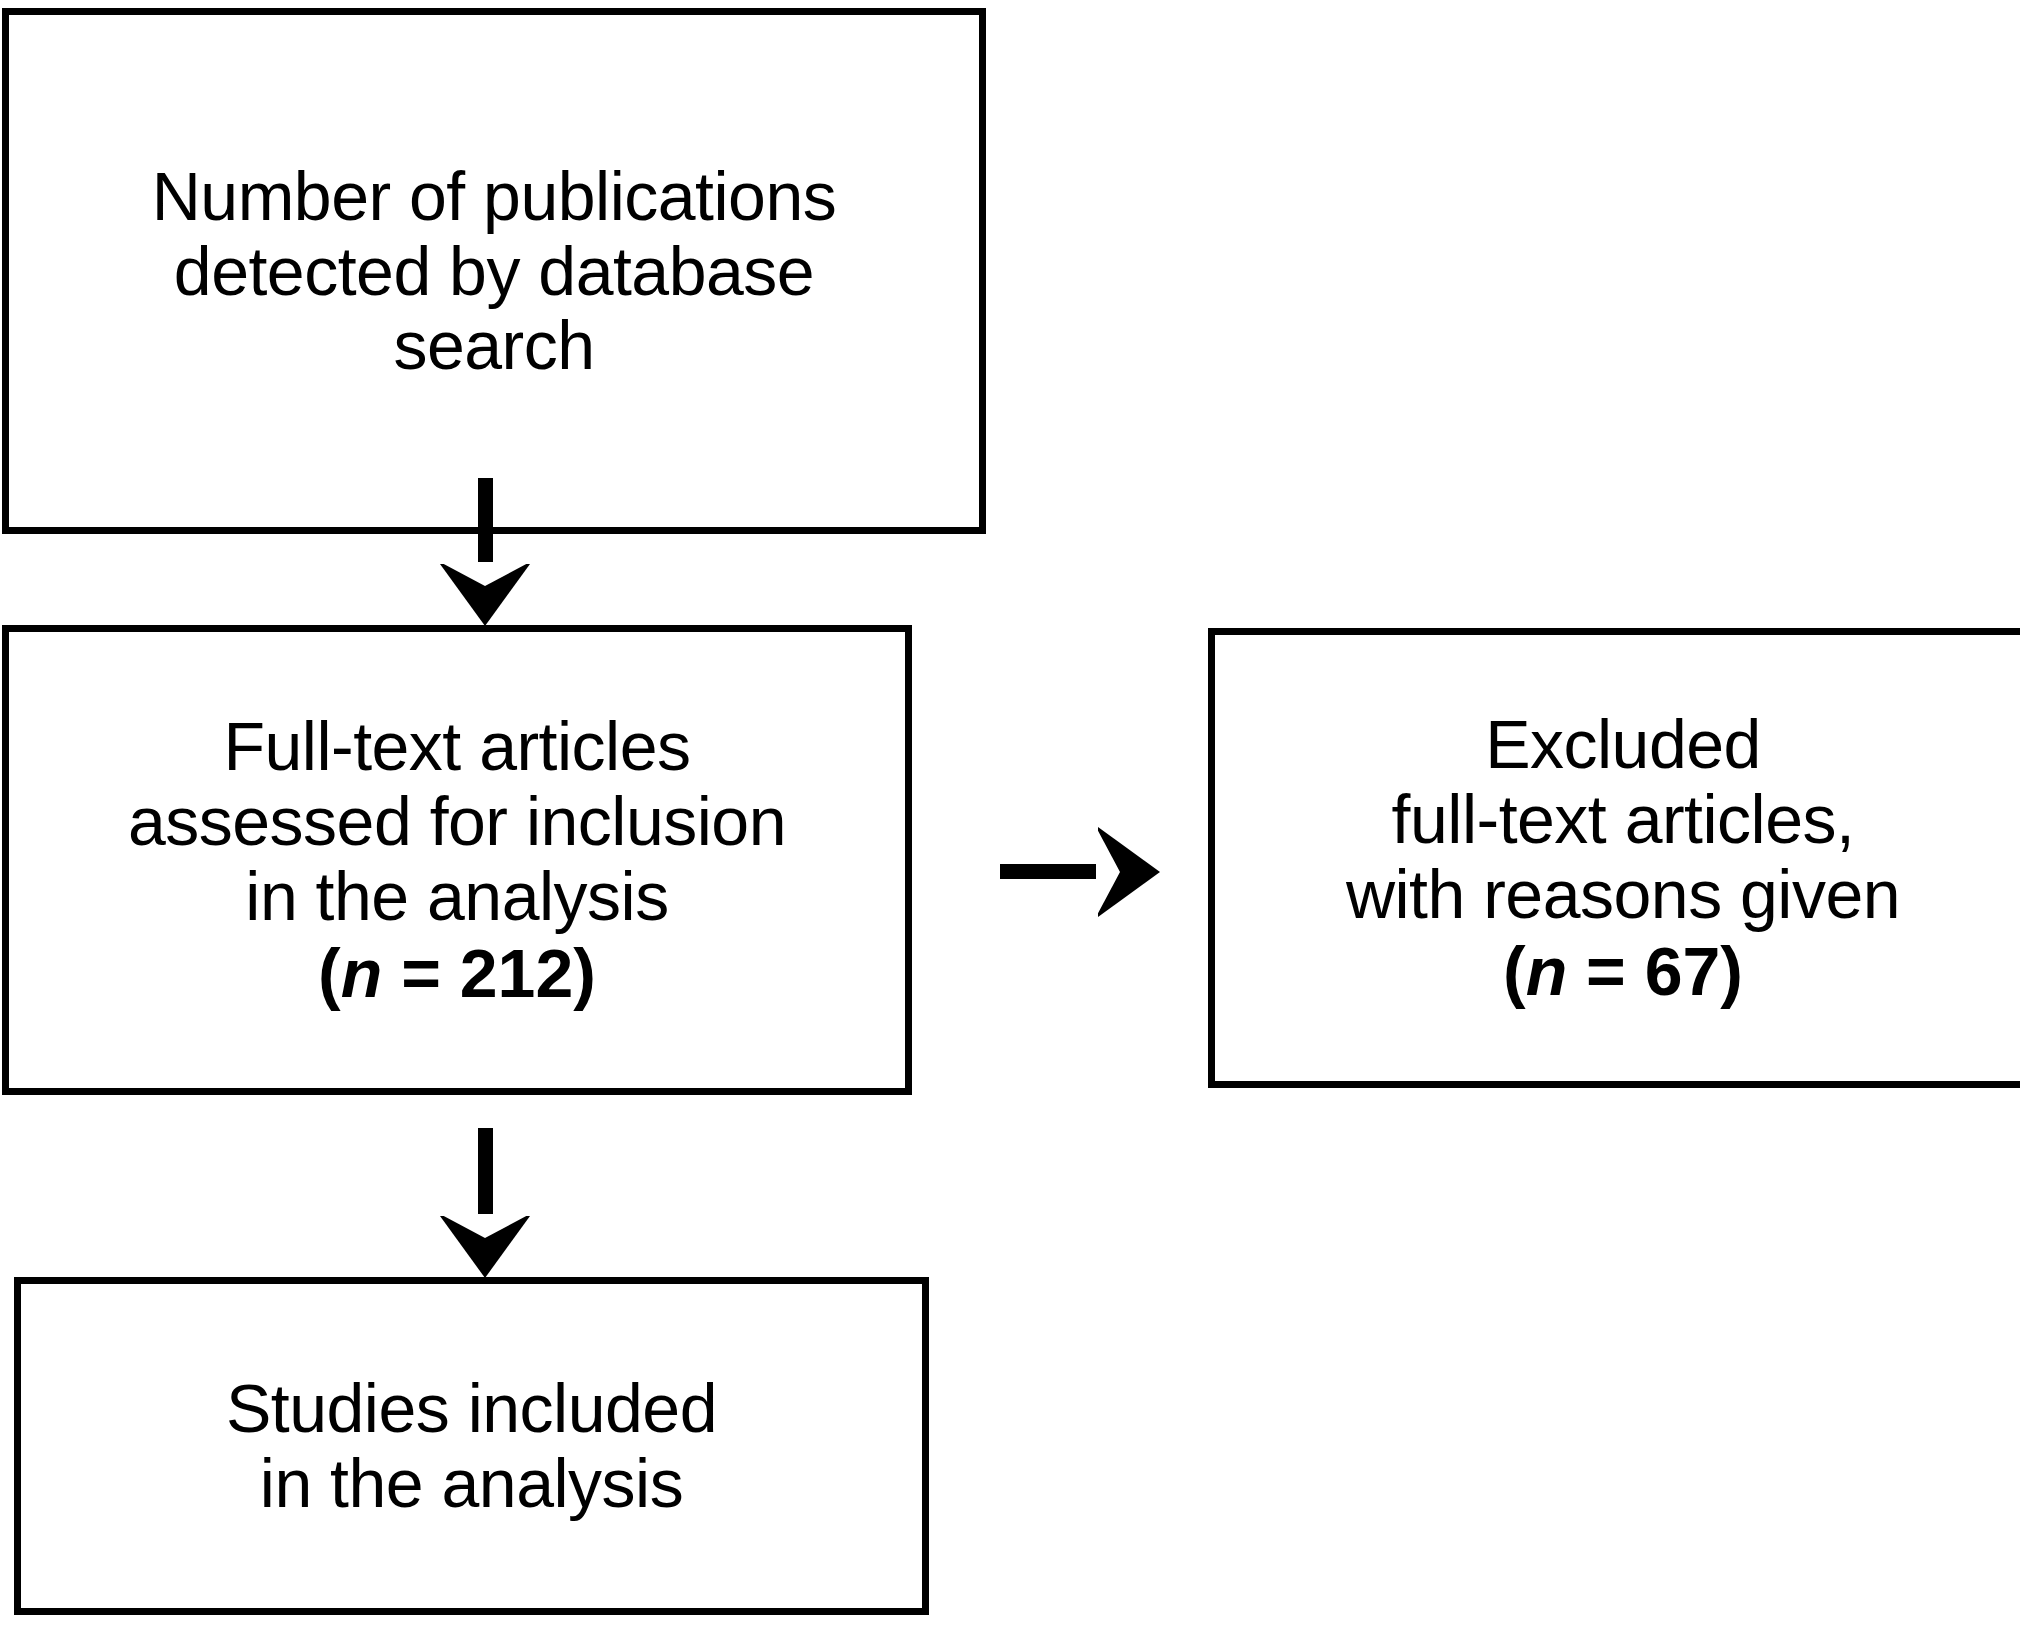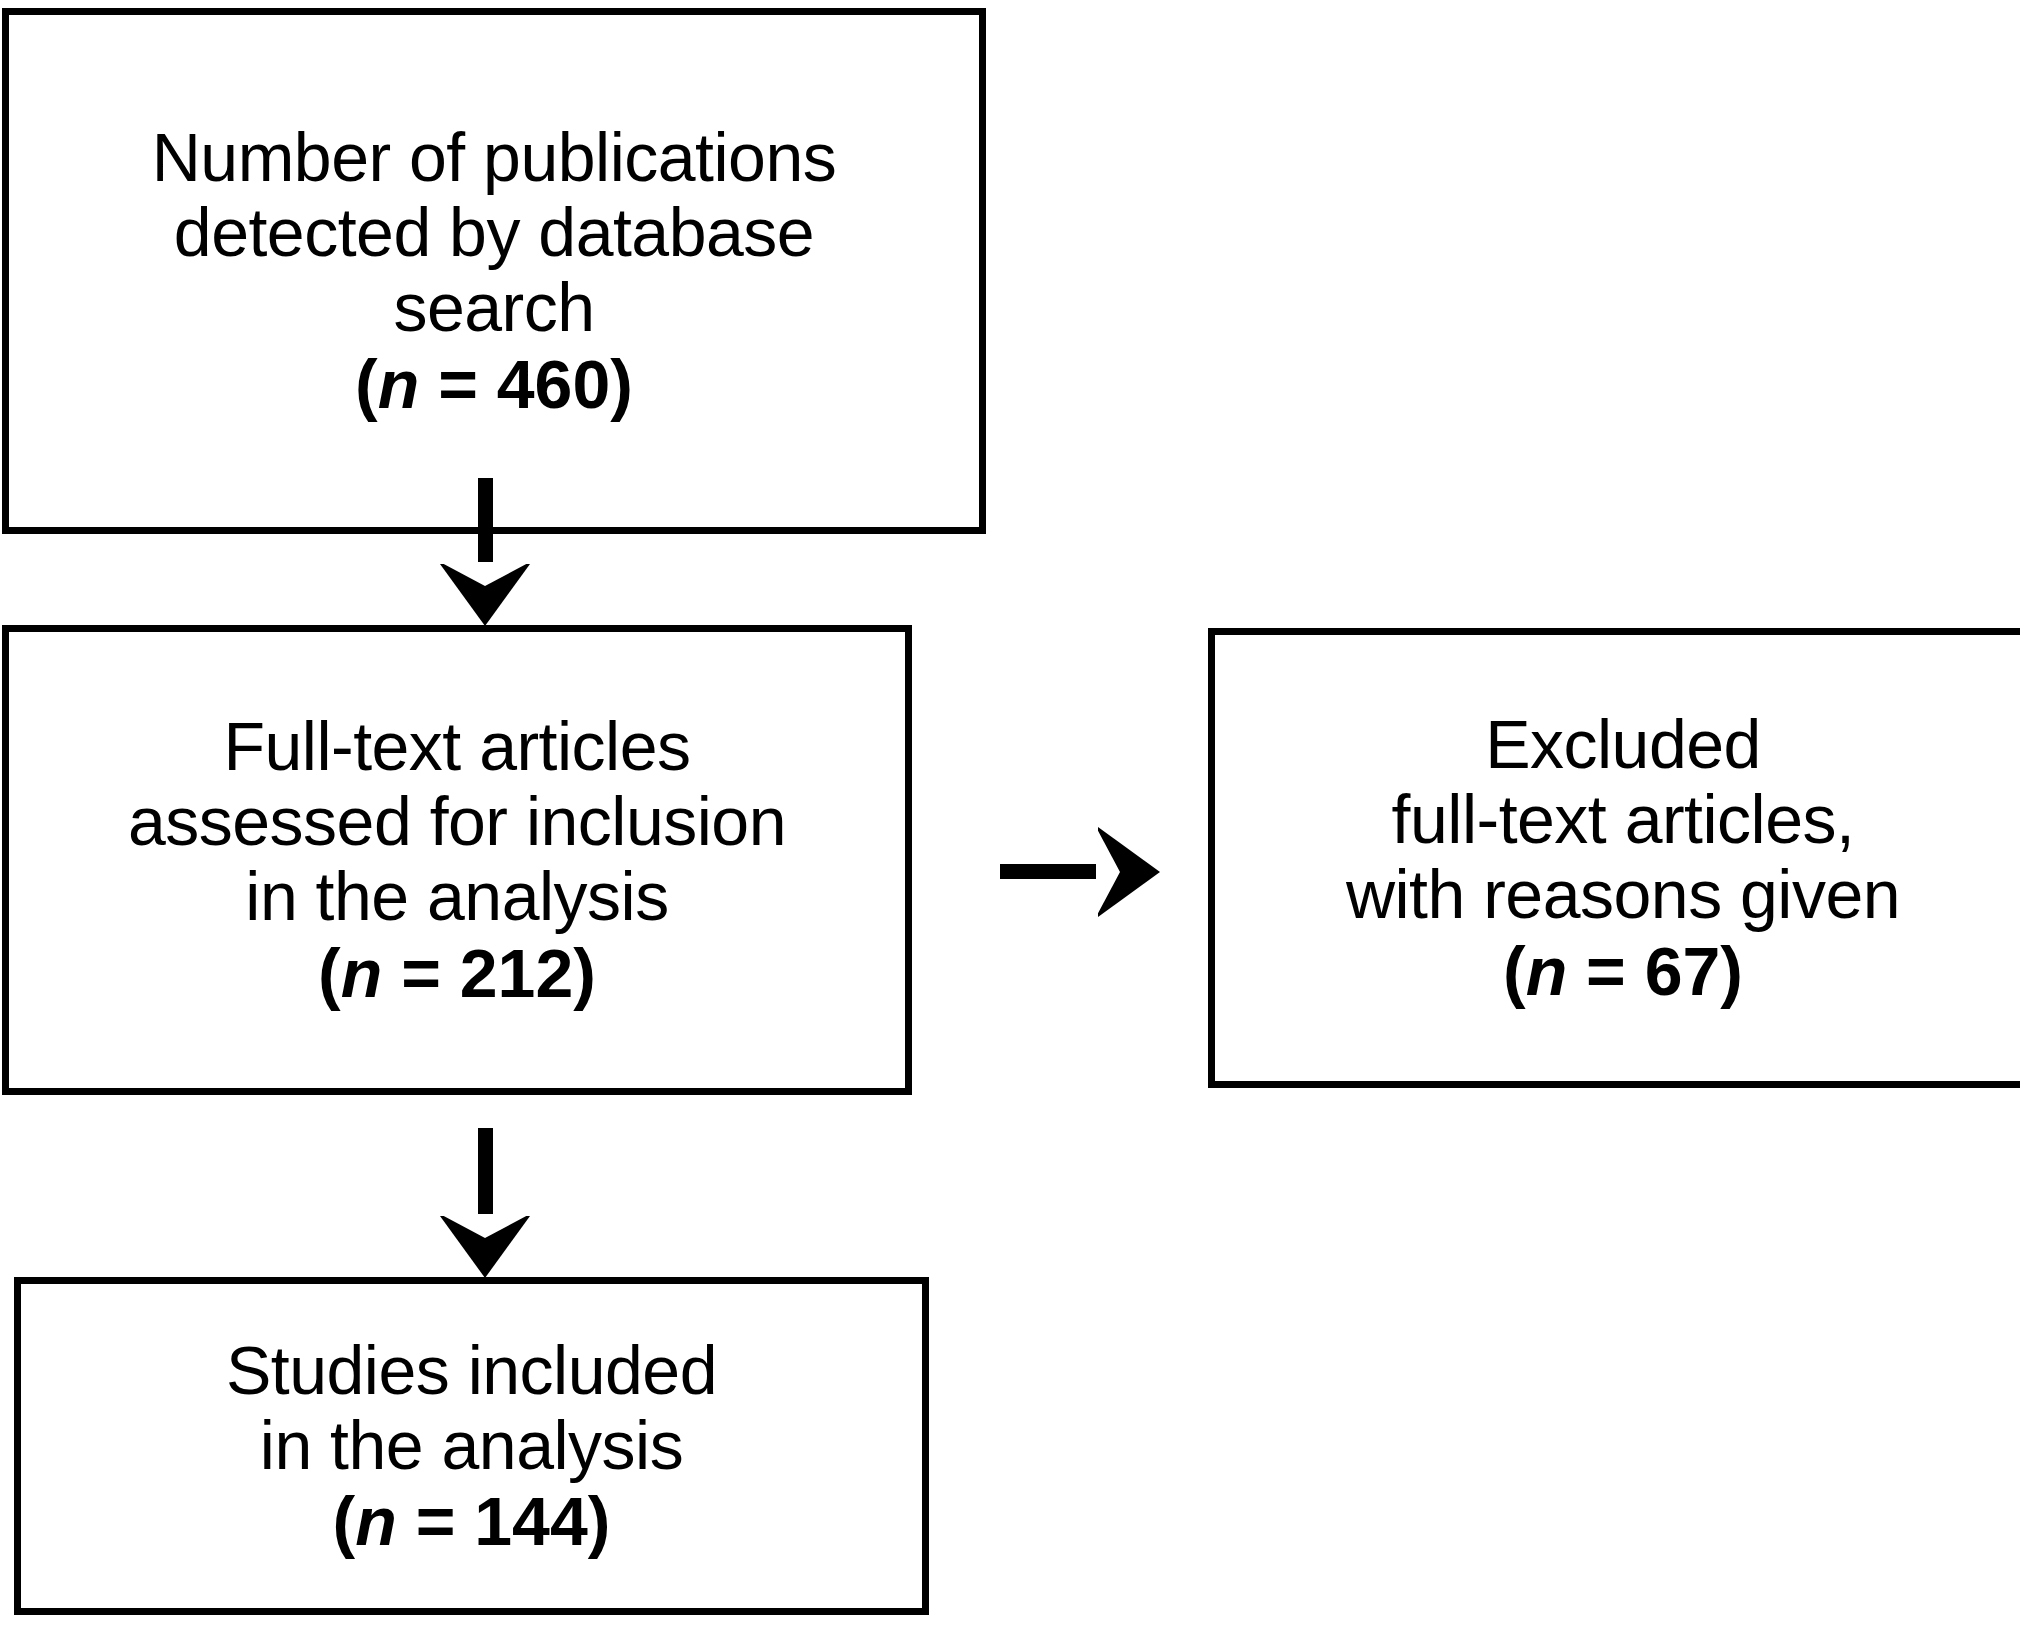--- a/index.html
+++ b/index.html
@@ -133,21 +133,20 @@
 </style>
 </head>
 <body>
 
 <div id="page">
 
   <div class="node" id="box-search">
     <div class="line">Number of publications</div>
     <div class="line">detected by database</div>
     <div class="line">search</div>
-    <div class="count"><span>(</span><span class="var">n</span><span> = </span><span>460</span><span>)</span></div>
   </div>
 
   <div class="arrow-v" id="arrow-1">
     <div class="shaft"></div>
     <div class="head"></div>
     <div class="notch"></div>
   </div>
 
   <div class="node" id="box-assessed">
     <div class="line">Full-text articles</div>
@@ -171,16 +170,15 @@
 
   <div class="arrow-v" id="arrow-2">
     <div class="shaft"></div>
     <div class="head"></div>
     <div class="notch"></div>
   </div>
 
   <div class="node" id="box-included">
     <div class="line">Studies included</div>
     <div class="line">in the analysis</div>
-    <div class="count"><span>(</span><span class="var">n</span><span> = </span><span>144</span><span>)</span></div>
   </div>
 
 </div>
 
 </body></html>

